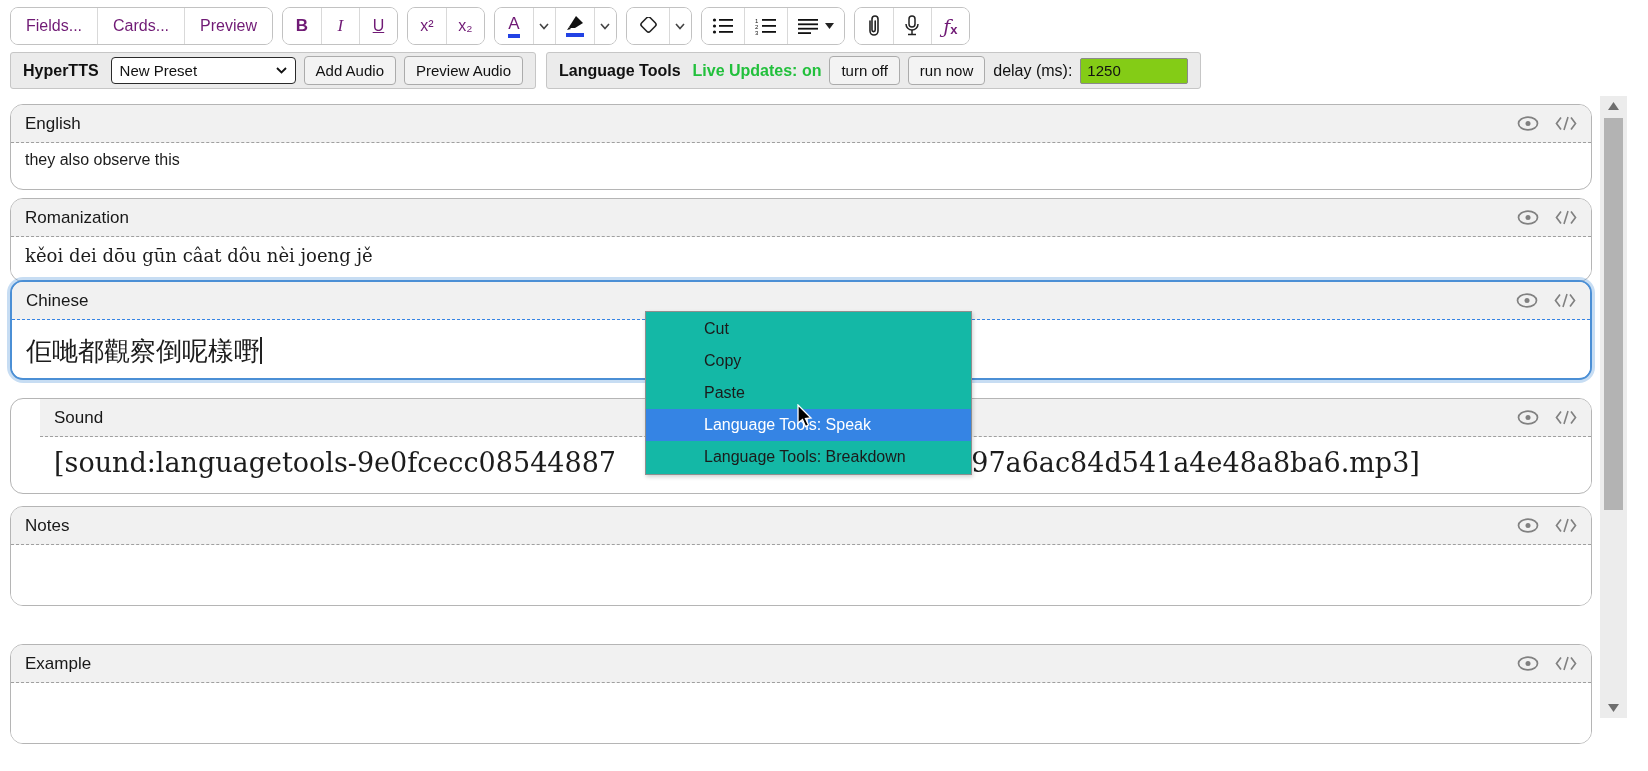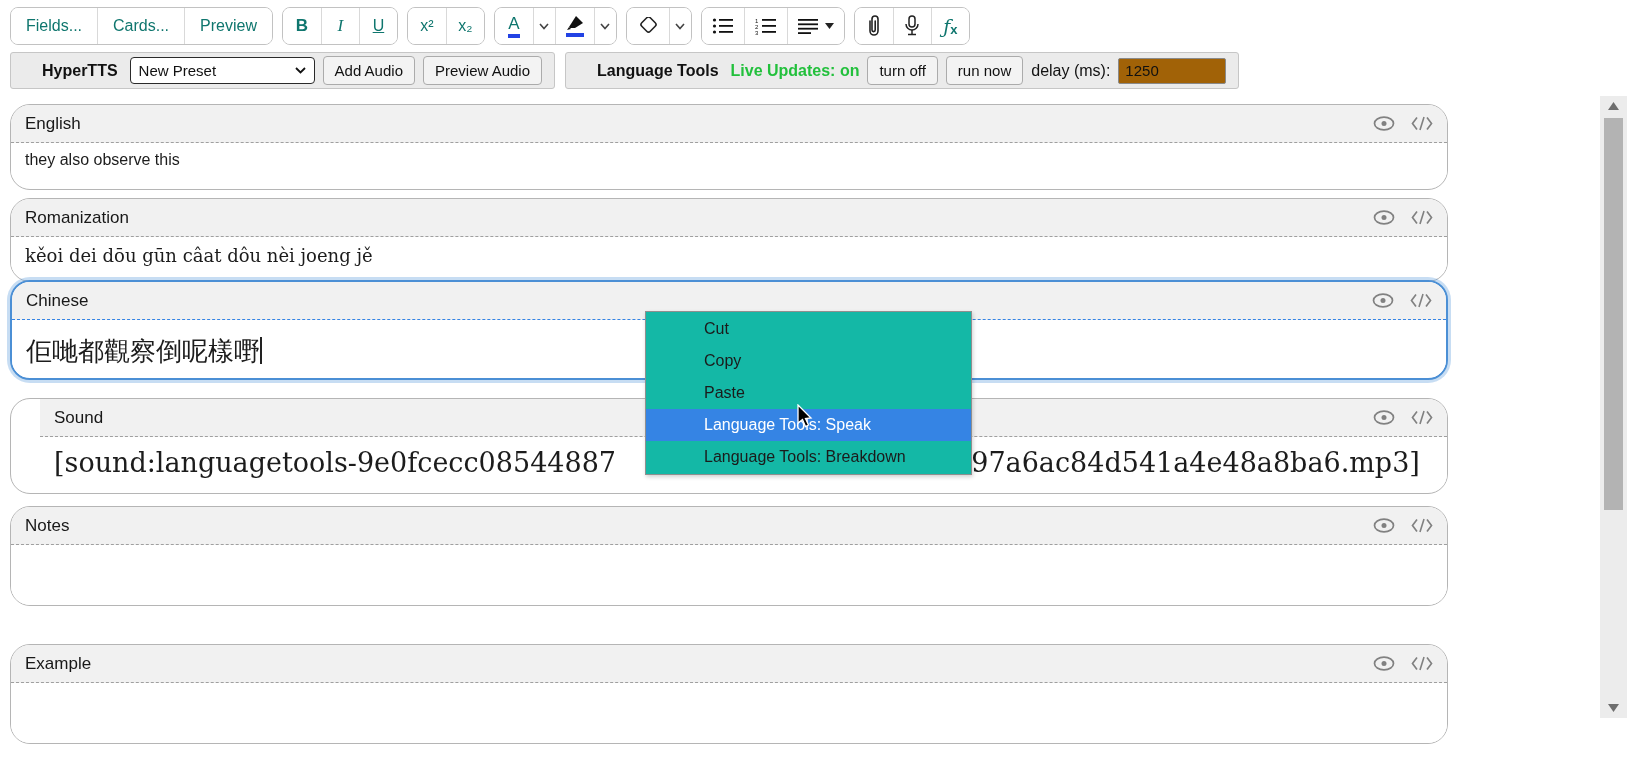--- a/index.html
+++ b/index.html
@@ -5,43 +5,43 @@
   * { margin:0; padding:0; box-sizing:border-box; }
   html,body { width:1648px; height:771px; }
   body { font-family:"Liberation Sans", sans-serif; background:#fff; position:relative; overflow:hidden; }
   .app { position:absolute; inset:0; background:#fff; }
 
   
   .toolbar1 { position:absolute; left:10px; top:7px; height:38px; display:flex; gap:9px; align-items:center; }
   .btn-group { display:flex; border:1px solid #c2c2c2; border-radius:8px; background:#fff; overflow:hidden; height:38px; }
   .btn-group .tbtn { border-left:1px solid #d9d9d9; }
   .btn-group .tbtn:first-child { border-left:none; }
-  .tbtn { background:#fff; display:flex; align-items:center; justify-content:center; padding:0 15px; font-size:16px; color:#0f766e; cursor:default; white-space:nowrap; }
+  .tbtn { background:#fff; display:flex; align-items:center; justify-content:center; padding:0 15px; font-size:16px; color:#701a75; cursor:default; white-space:nowrap; }
   .tbtn.icon { padding:0 10px; min-width:38px; }
   .tbtn.narrow { padding:0 5px; min-width:22px; }
   .bold-b { font-weight:bold; font-size:17px; }
   .ital { font-style:italic; font-family:"Liberation Serif", serif; font-size:17px; }
   .und { text-decoration:underline; font-size:16px; }
   .supsub { font-size:16px; }
   .color-a { font-size:17px; font-weight:500; border-bottom:4px solid #2242e4; line-height:18px; padding-bottom:1px; }
   .chev { width:10px; height:7px; }
   svg.gly { display:block; }
 
   
   .toolbar2 { position:absolute; left:10px; top:52px; height:37px; display:flex; gap:10px; }
   .addon-box { display:flex; align-items:center; gap:8px; background:#ebebeb; border:1px solid #c6c6c6; border-radius:3px; padding:0 12px; height:37px; }
-  .addon-label { font-weight:bold; font-size:16px; color:#111; padding-right:4px;margin-left:19px; }
+  .addon-label { font-weight:bold; font-size:16px; color:#111; padding-right:4px; }
   .preset-select { display:flex; align-items:center; justify-content:space-between; width:185px; height:27px; background:#fff; border:1.5px solid #2a2a2a; border-radius:4px; padding:0 8px; font-size:15px; color:#111; }
   .mini-btn { background:#f3f3f3; border:1px solid #ababab; border-radius:4px; height:29px; display:flex; align-items:center; padding:0 11px; font-size:15px; color:#111; }
   .live-green { font-weight:bold; font-size:16px; color:#22c03c; }
   .delay-label { font-size:16px; color:#111; }
-  .delay-input { width:108px; height:26px; border:1px solid #8a8a8a; border-radius:2px; background:#a16207; font-size:15px; padding:0 6px; font-family:"Liberation Sans", sans-serif; color:#111; }
-
-  
-  .field { position:absolute; left:10px; width:1438px; border:1px solid #b5b5b5; border-radius:20px; background:#fff; overflow:hidden; }
+  .delay-input { width:108px; height:26px; border:1px solid #8a8a8a; border-radius:2px; background:#84cc16; font-size:15px; padding:0 6px; font-family:"Liberation Sans", sans-serif; color:#111; }
+
+  
+  .field { position:absolute; left:10px; width:1582px; border:1px solid #b5b5b5; border-radius:13px; background:#fff; overflow:hidden; }
   .field.focused { border:2px solid #4b8fd5; box-shadow:0 0 0 3px rgba(86,152,219,.33); }
   .f-header { height:38px; background:#f1f1f1; display:flex; align-items:center; justify-content:space-between; padding:0 14px 0 14px; border-bottom:1px dashed #9f9f9f; }
   .field.focused .f-header { border-bottom:1px dashed #3584e4; }
   .f-name { font-size:17px; color:#181818; }
   .f-icons { display:flex; gap:16px; align-items:center; }
   .f-content { background:#fff; padding:8px 14px; color:#1c1c1c; }
   .serif-txt { font-family:"DejaVu Serif","Liberation Serif",serif; }
   .caret { display:inline-block; width:1.5px; height:27px; background:#222; vertical-align:-4px; }
   .spacer-hidden { display:inline-block; width:338px; }
 

